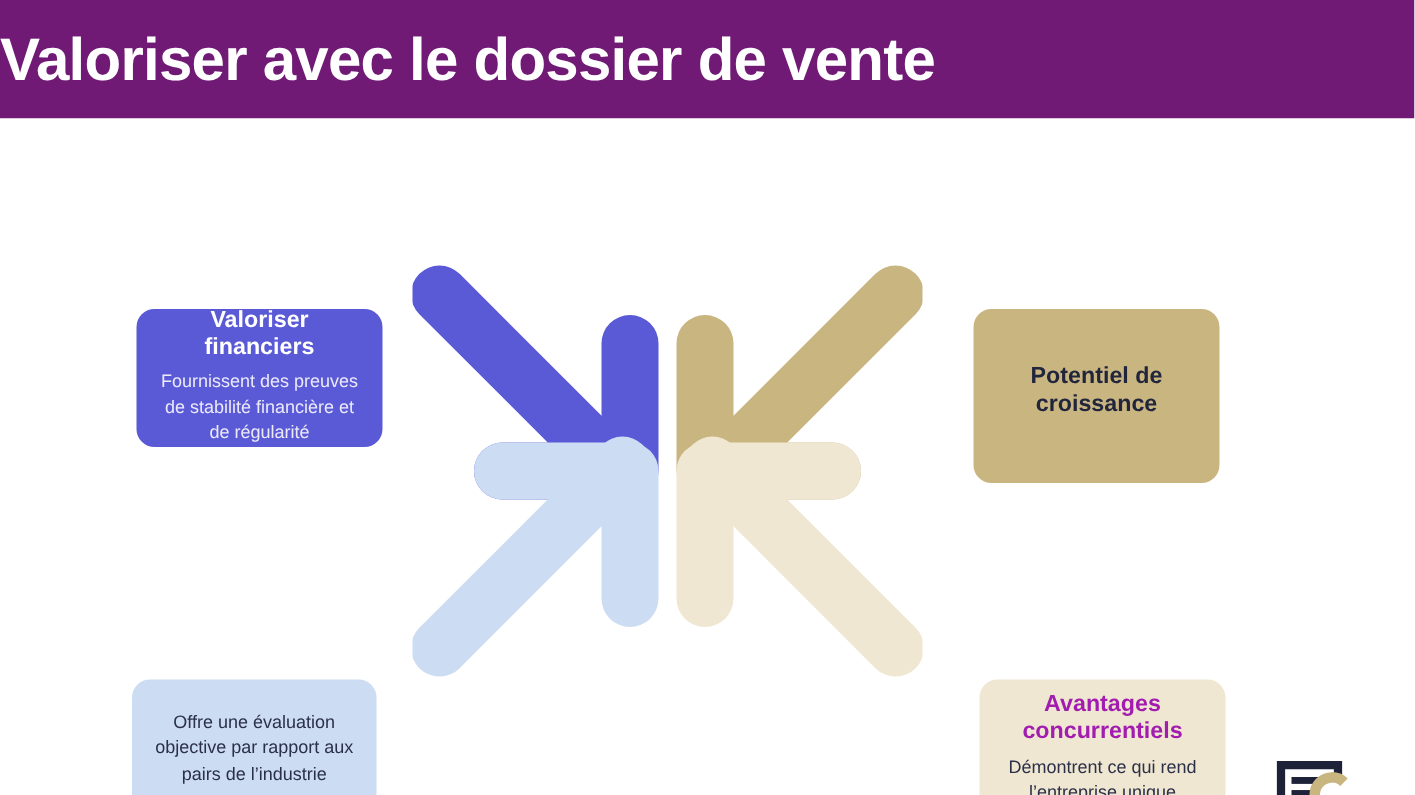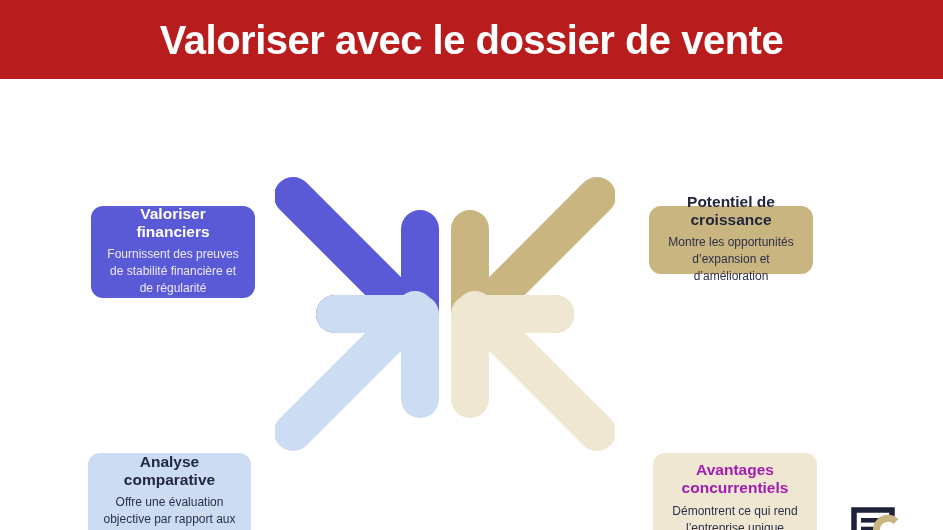--- a/index.html
+++ b/index.html
@@ -15,24 +15,23 @@
     position: relative;
   }
 
   
   #header-band {
     position: absolute;
     left: 0;
     top: 0;
     width: 943px;
     height: 79px;
-    background: #b91c1c;
+    background: #701a75;
     display: flex;
     align-items: center;
-    justify-content: center;
   }
   #header-title {
     color: #ffffff;
     font-size: 40px;
     font-weight: bold;
     letter-spacing: -0.5px;
     line-height: 1;
     text-align: center;
     white-space: nowrap;
   }
@@ -78,21 +77,21 @@
     height: 92px;
     background: #5a5ad6;
   }
   #card-documents-financiers .card-title { color: #ffffff; }
   #card-documents-financiers .card-body  { color: #eceaf9; }
 
   #card-potentiel-croissance {
     left: 649px;
     top: 127px;
     width: 164px;
-    height: 68px;
+    height: 116px;
     background: #c9b580;
   }
   #card-potentiel-croissance .card-title { color: #22263d; }
   #card-potentiel-croissance .card-body  { color: #2c3048; }
 
   #card-analyse-comparative {
     left: 88px;
     top: 374px;
     width: 163px;
     height: 94px;
@@ -172,25 +171,23 @@
     </svg>
   </div>
 
   <div class="card" id="card-documents-financiers">
     <div class="card-title">Valoriser financiers</div>
     <div class="card-body">Fournissent des preuves de stabilité financière et de régularité</div>
   </div>
 
   <div class="card" id="card-potentiel-croissance">
     <div class="card-title">Potentiel de croissance</div>
-    <div class="card-body">Montre les opportunités d’expansion et d’amélioration</div>
   </div>
 
   <div class="card" id="card-analyse-comparative">
-    <div class="card-title">Analyse comparative</div>
     <div class="card-body">Offre une évaluation objective par rapport aux pairs de l’industrie</div>
   </div>
 
   <div class="card" id="card-avantages-concurrentiels">
     <div class="card-title">Avantages concurrentiels</div>
     <div class="card-body">Démontrent ce qui rend l’entreprise unique</div>
   </div>
 
   <div id="logo-block">
     <div id="logo-mark">

